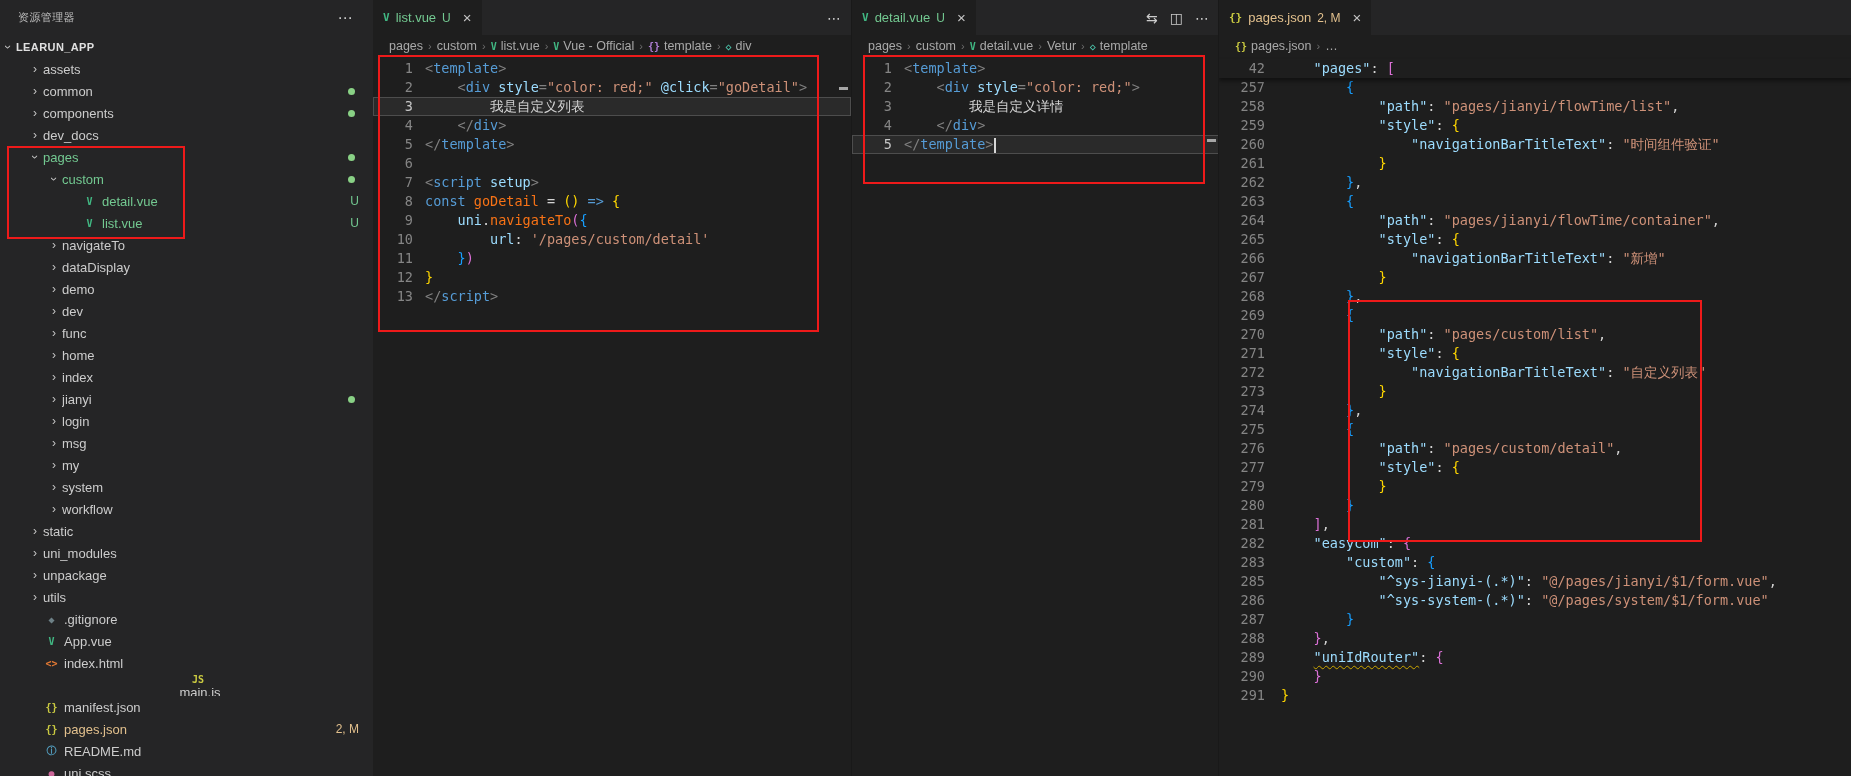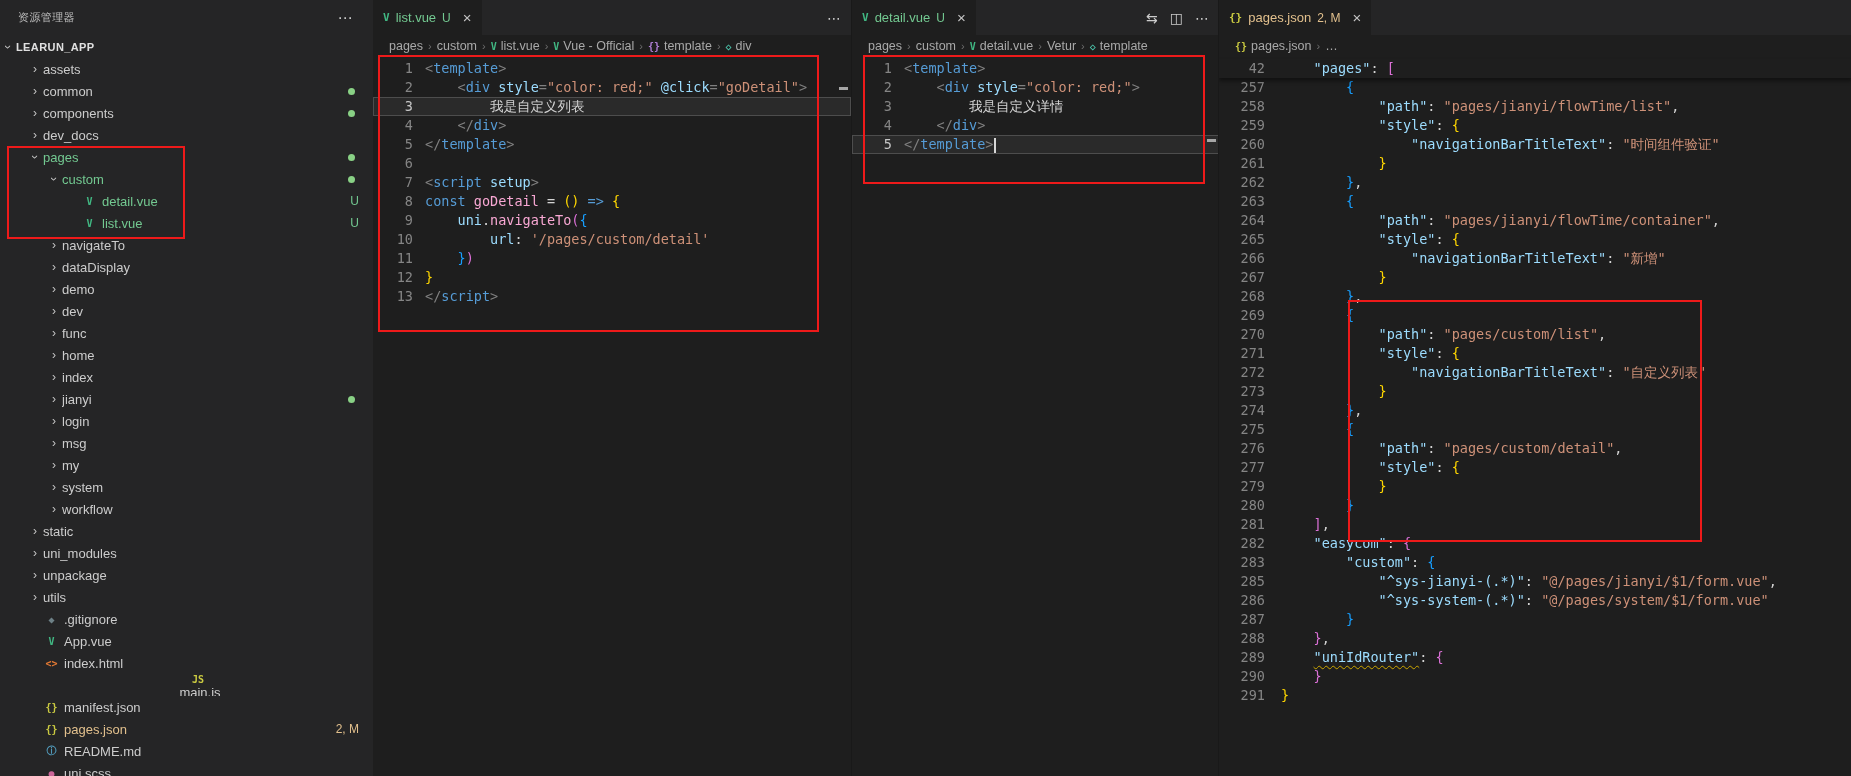--- a/index.html
+++ b/index.html
@@ -45,21 +45,21 @@
   .cline{height:19px;display:flex;white-space:pre;position:relative;}
   .cline.cur{background:rgba(120,120,120,0.13);box-shadow:inset 0 0 0 1px rgba(170,170,170,0.28);}
   .cline.cur .ln{color:#c6c6c6;}
   .ln{flex:none;text-align:right;color:var(--ln);}
   .ltext{flex:none;}
   .sticky{position:relative;z-index:3;background:var(--bg-editor);box-shadow:0 3px 4px rgba(0,0,0,0.45);}
   .cursorbar{display:inline-block;width:2px;height:15px;background:#d7d7d7;vertical-align:middle;margin-left:1px;}
   .ruler-mark{position:absolute;width:9px;height:3px;right:3px;background:#a6a6a6;z-index:5;}
   
   .tk-p{color:#808080;} .tk-tag{color:#569cd6;} .tk-attr{color:#9cdcfe;}
-  .tk-str{color:#ce9178;} .tk-kw{color:#569cd6;} .tk-fn{color:#f9a8d4;}
+  .tk-str{color:#ce9178;} .tk-kw{color:#569cd6;} .tk-fn{color:#f97316;}
   .tk-obj{color:#9cdcfe;} .tk-d{color:#d4d4d4;} .tk-txt{color:#d4d4d4;}
   .tk-key{color:#9cdcfe;}
   .tk-keyw{color:#9cdcfe;text-decoration:underline wavy #cca700;text-decoration-thickness:1px;text-underline-offset:3px;}
   .tk-b1{color:#ffd700;} .tk-b2{color:#da70d6;} .tk-b3{color:#179fff;} .tk-b4{color:#ffd700;}
   
   .ic-vue{color:var(--vue);} .ic-json{color:#cbcb41;} .ic-js{color:#cbcb41;}
   .ic-html{color:#e37933;} .ic-info{color:#519aba;} .ic-git{color:#6d8086;}
   .ic-scss{color:#cc6699;} .ic-braces{color:#b180d7;} .ic-symbol{color:#4ec9b0;}
   .redbox{position:absolute;border:2px solid var(--ann);z-index:10;pointer-events:none;}
 </style>

